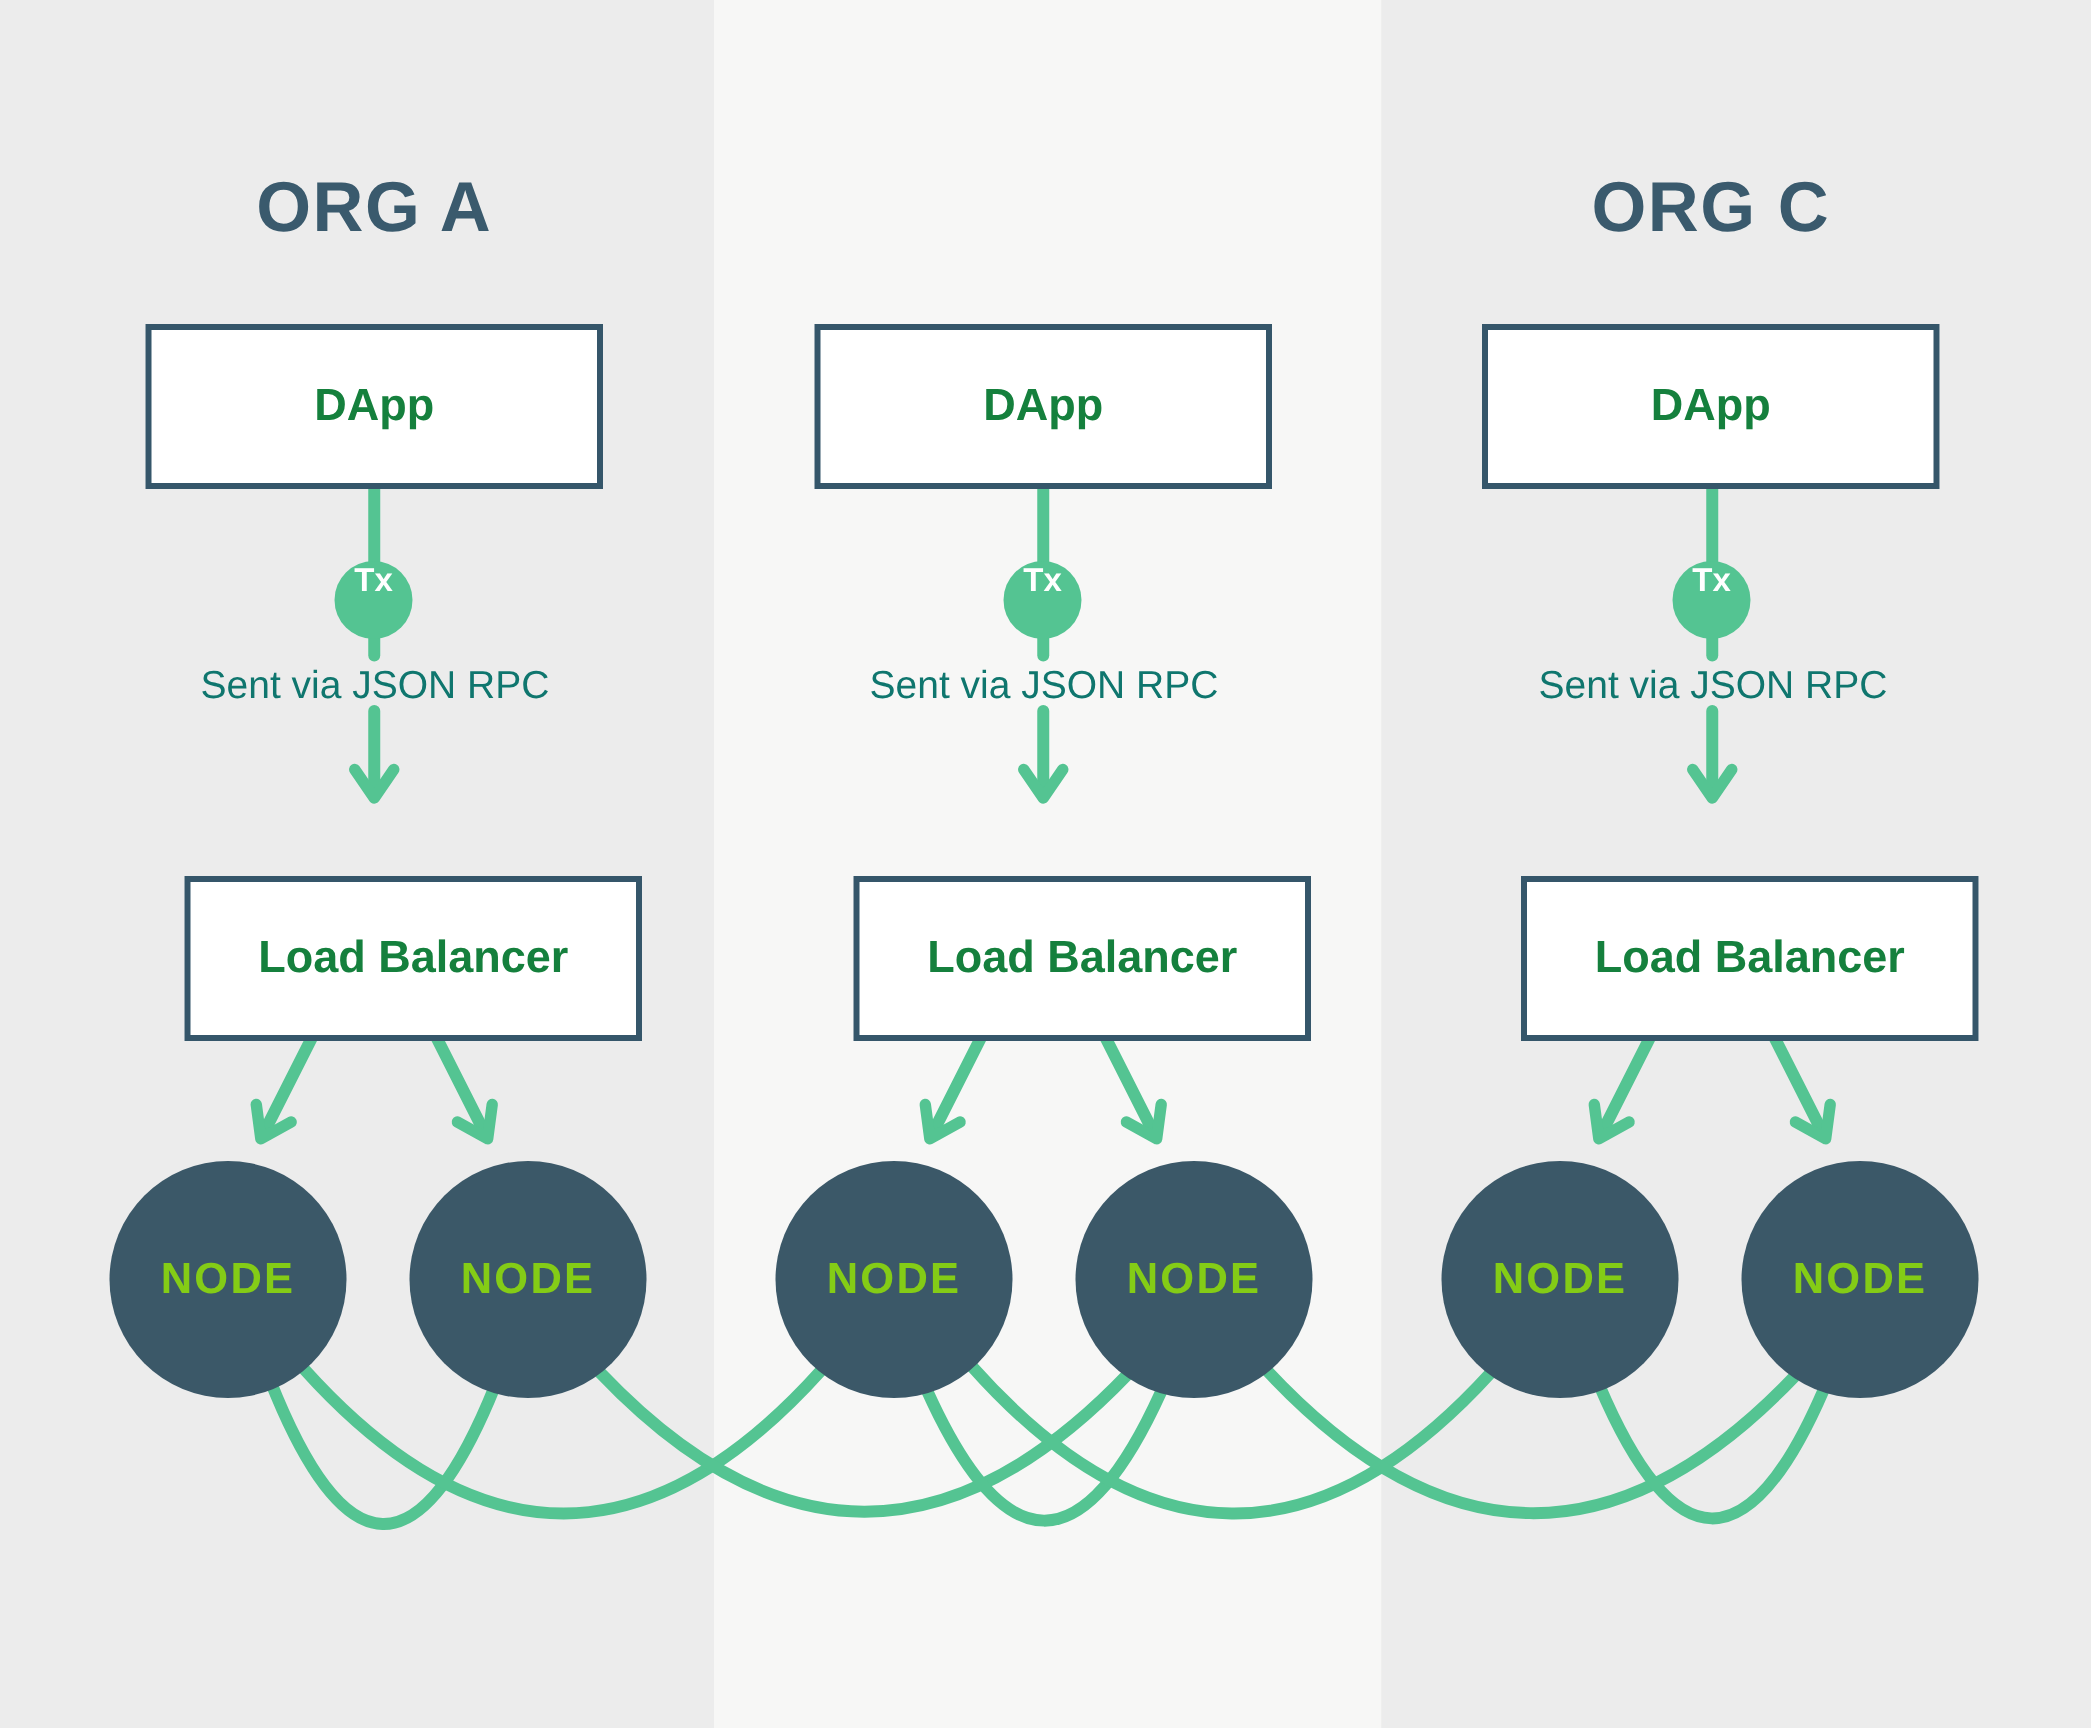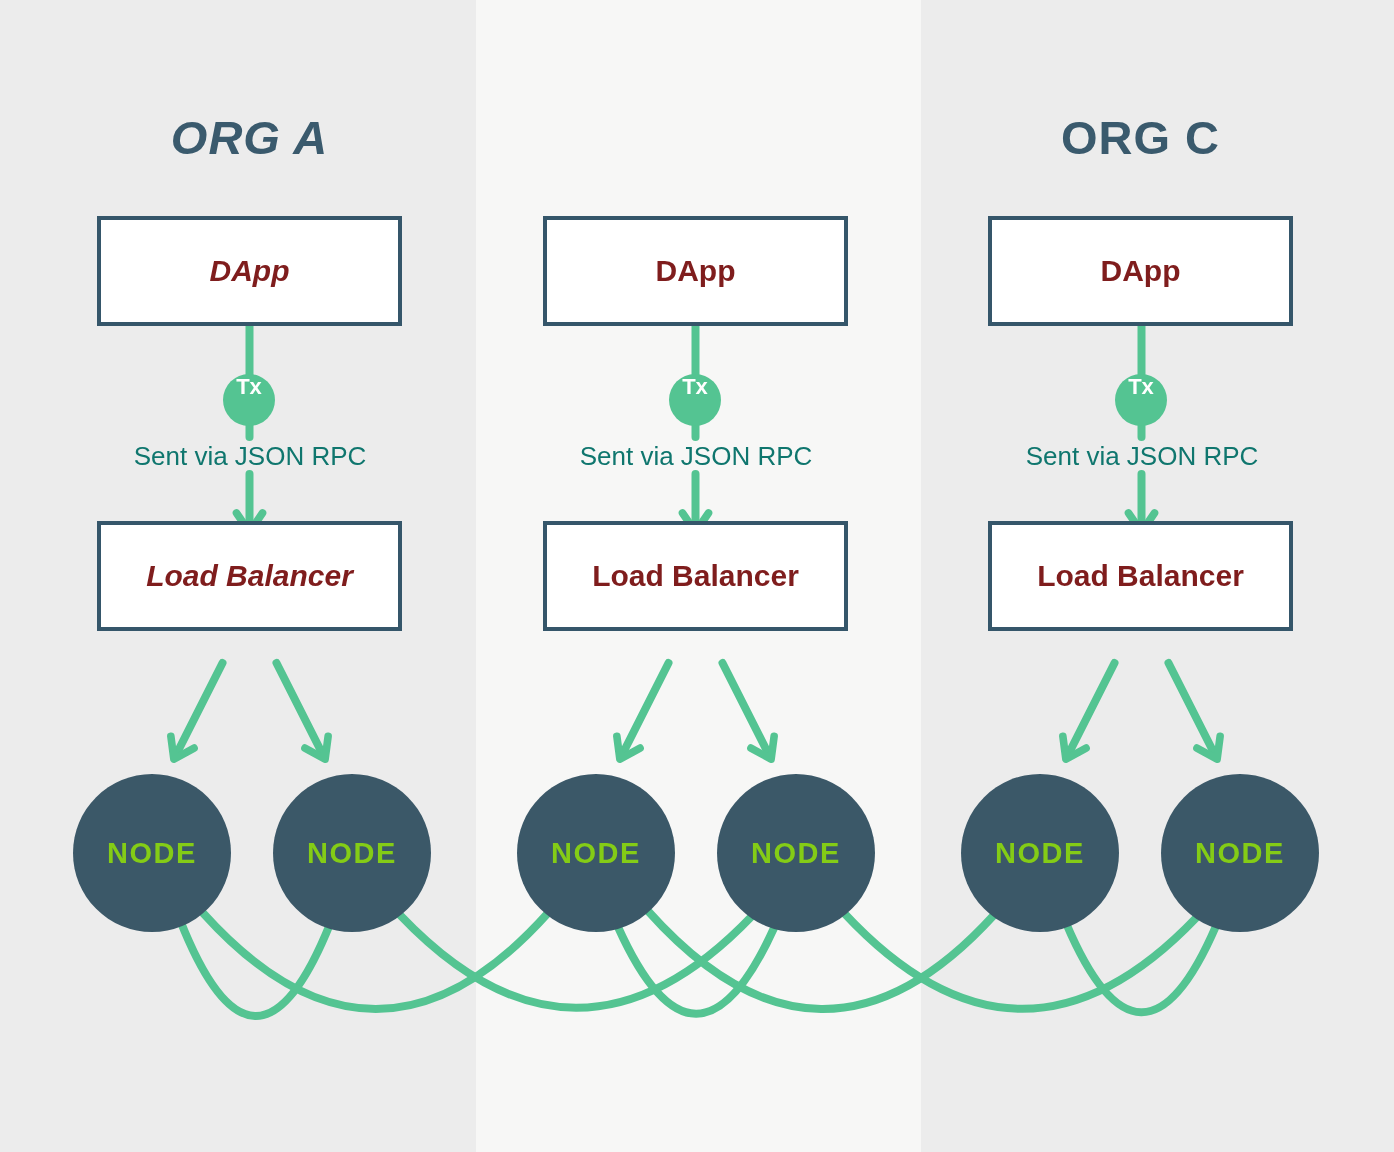--- a/index.html
+++ b/index.html
@@ -17,25 +17,25 @@
   .wire { stroke:#54c492; stroke-width:8; fill:none; stroke-linecap:round; }
 
   .org-title {
     position:absolute; top:110px; width:305px; text-align:center;
     font-size:47px; font-weight:bold; letter-spacing:1px; color:#3a5a6d;
   }
   .box {
     position:absolute; width:305px; height:110px; box-sizing:border-box;
     background:#ffffff; border:4px solid #35566a;
     display:flex; align-items:center; justify-content:center;
-    font-size:30px; font-weight:bold; color:#7f1d1d;
+    font-size:30px; font-weight:bold; color:#15803d;
   }
   .dapp { top:216px; }
-  .lb   { top:521px; }
-  .x-a { left:97px;font-style:italic; } .x-b { left:543px; } .x-c { left:988px; }
+  .lb   { top:584px;margin-left:26px; }
+  .x-a { left:97px; } .x-b { left:543px; } .x-c { left:988px; }
 
   .tx-badge {
     position:absolute; top:374px; width:52px; height:52px; border-radius:50%;
     background:#54c492; color:#ffffff; font-size:22px; font-weight:bold;
     display:flex; justify-content:center;
   }
   .tx-a { left:223px; } .tx-b { left:669px; } .tx-c { left:1115px; }
 
   .caption {
     position:absolute; top:441px; width:360px; text-align:center;

